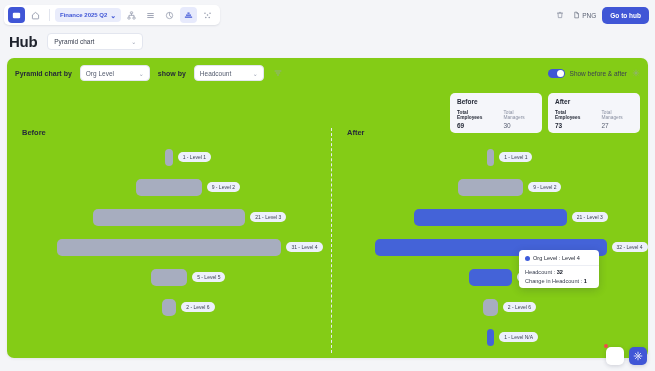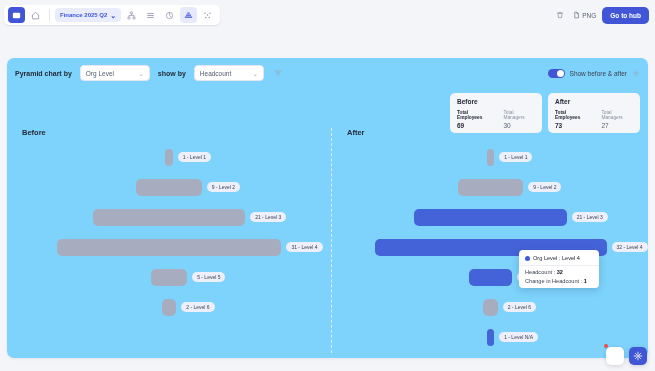--- a/index.html
+++ b/index.html
@@ -61,21 +61,21 @@
     width: 96px; height: 17px; background: #fff; border: 1px solid #e3e6ef;
     border-radius: 4px; display: flex; align-items: center;
     justify-content: space-between; padding: 0 6px; font-size: 6.5px; color: #3b4151;
     cursor: pointer;
   }
   .caret { color: #9aa0b2; font-size: 6px; }
 
   
   .panel {
     position: absolute; left: 7px; top: 58px; width: 641px; height: 300px;
-    background: #7dd3fc; border-radius: 7px; box-shadow: 0 1px 3px rgba(20,30,60,.07);
+    background: #84cc16; border-radius: 7px; box-shadow: 0 1px 3px rgba(20,30,60,.07);
   }
   .filterbar {
     position: absolute; left: 0; top: 0; width: 641px; height: 30px;
     display: flex; align-items: center; padding: 0 8px; gap: 8px;
   }
   .fb-label { font-size: 7px; font-weight: bold; color: #262b38; white-space: nowrap; }
   .fb-select {
     height: 16px; background: #fff; border: 1px solid #e3e6ef; border-radius: 4px;
     display: flex; align-items: center; justify-content: space-between;
     padding: 0 5px; font-size: 6.5px; color: #525a6d; cursor: pointer;
@@ -243,20 +243,27 @@
             <path d="M4 1.5h5l3.5 3.5v9.5H4z"></path>
               <path d="M9 1.5V5h3.5"></path>
           </svg>
         </span>
         <span>PNG</span>
       </div>
       <button class="gohub">Go to hub</button>
     </div>
   </div>
 
+  <div class="hubrow">
+    <div class="hub-title">Hub</div>
+    <div class="hub-select">
+      <span>Pyramid chart</span>
+      <span class="caret">⌄</span>
+    </div>
+  </div>
 
   <div class="panel">
 
     <div class="filterbar">
       <span class="fb-label">Pyramid chart by</span>
       <div class="fb-select org">
         <span>Org Level</span>
         <span class="caret">⌄</span>
       </div>
       <span class="fb-label">show by</span>

